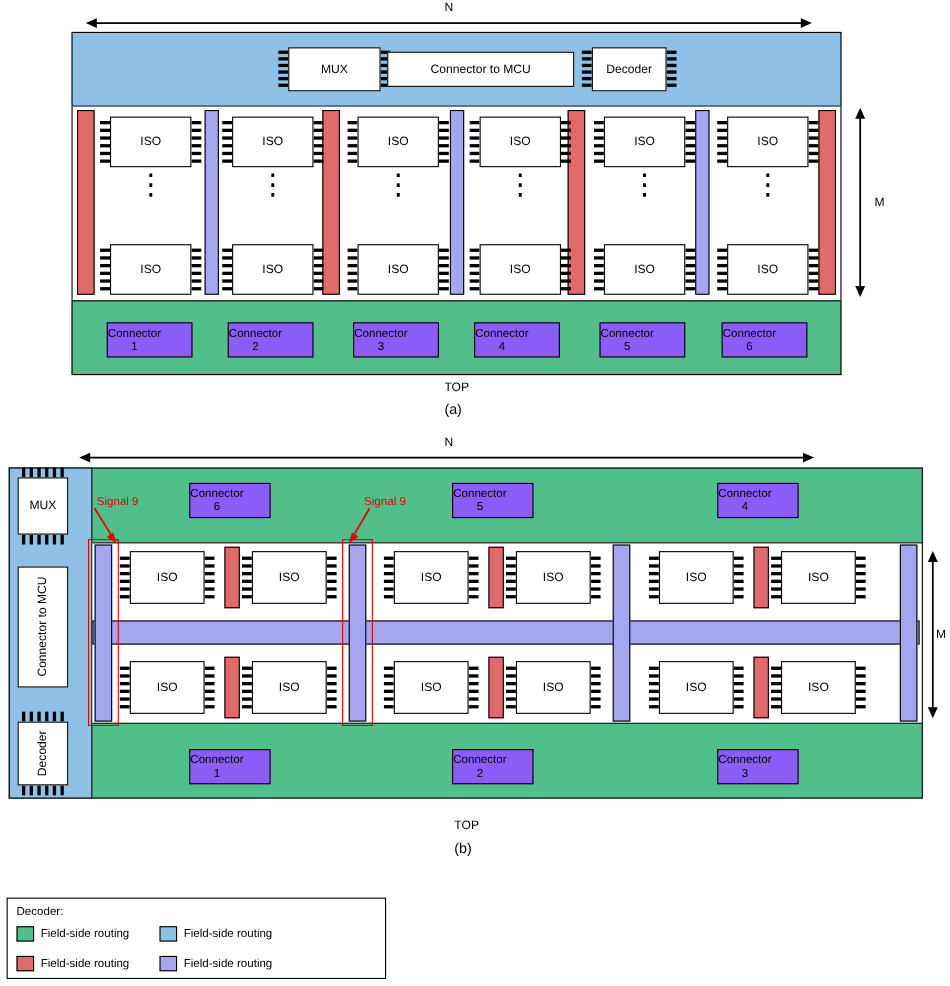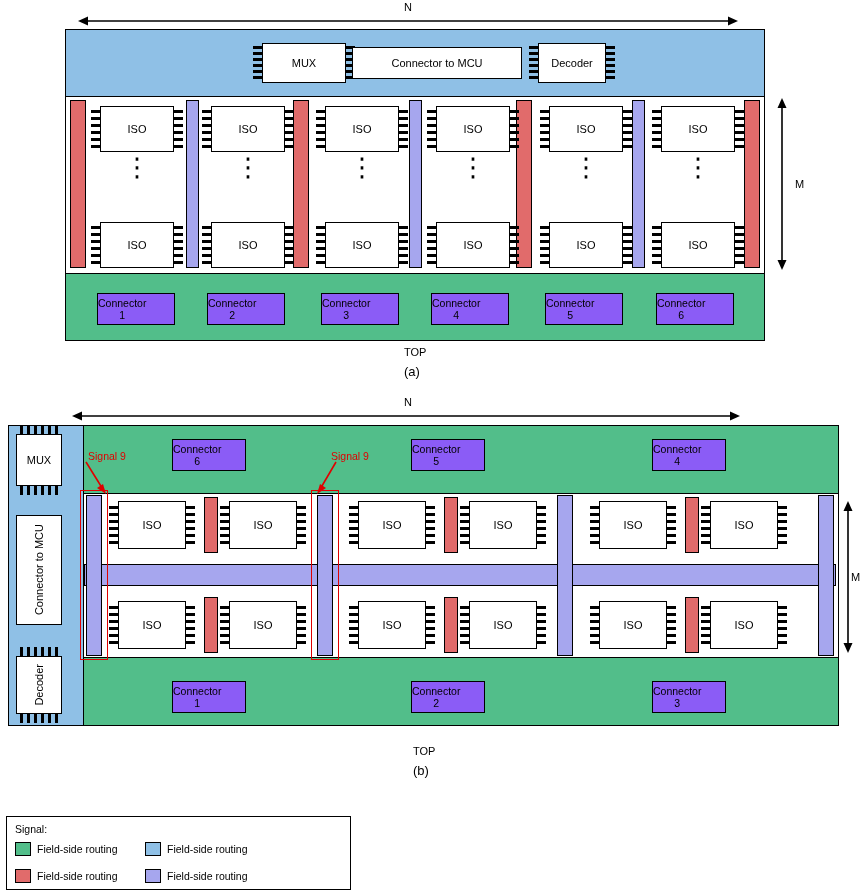--- a/index.html
+++ b/index.html
@@ -692,21 +692,21 @@
     <polygon points="10,0 5.5,10 14.5,10" fill="#000"></polygon>
     <polygon points="10,152 5.5,142 14.5,142" fill="#000"></polygon>
   </svg>
   <div class="lbl" style="left:851px;top:178px;">M</div>
 
   <div class="lbl" style="left:413px;top:352px;">TOP</div>
   <div class="caption" style="left:413px;top:370px;">(b)</div>
 </div>
 
 <div class="legend-box" style="left:6px;top:816px;width:345px;height:74px;">
-  <div class="abs" style="left:8px;top:6px;font-size:10.5px;">Signal:</div>
+  <div class="abs" style="left:8px;top:6px;font-size:10.5px;">Decoder:</div>
 
   <div class="abs" style="left:8px;top:25px;">
     <span class="legend-sw" style="background:#52be8a;"></span><span class="legend-txt">Field-side routing</span>
   </div>
   <div class="abs" style="left:138px;top:25px;">
     <span class="legend-sw" style="background:#8fc0e6;"></span><span class="legend-txt">Field-side routing</span>
   </div>
   <div class="abs" style="left:8px;top:52px;">
     <span class="legend-sw" style="background:#e16b6b;"></span><span class="legend-txt">Field-side routing</span>
   </div>

